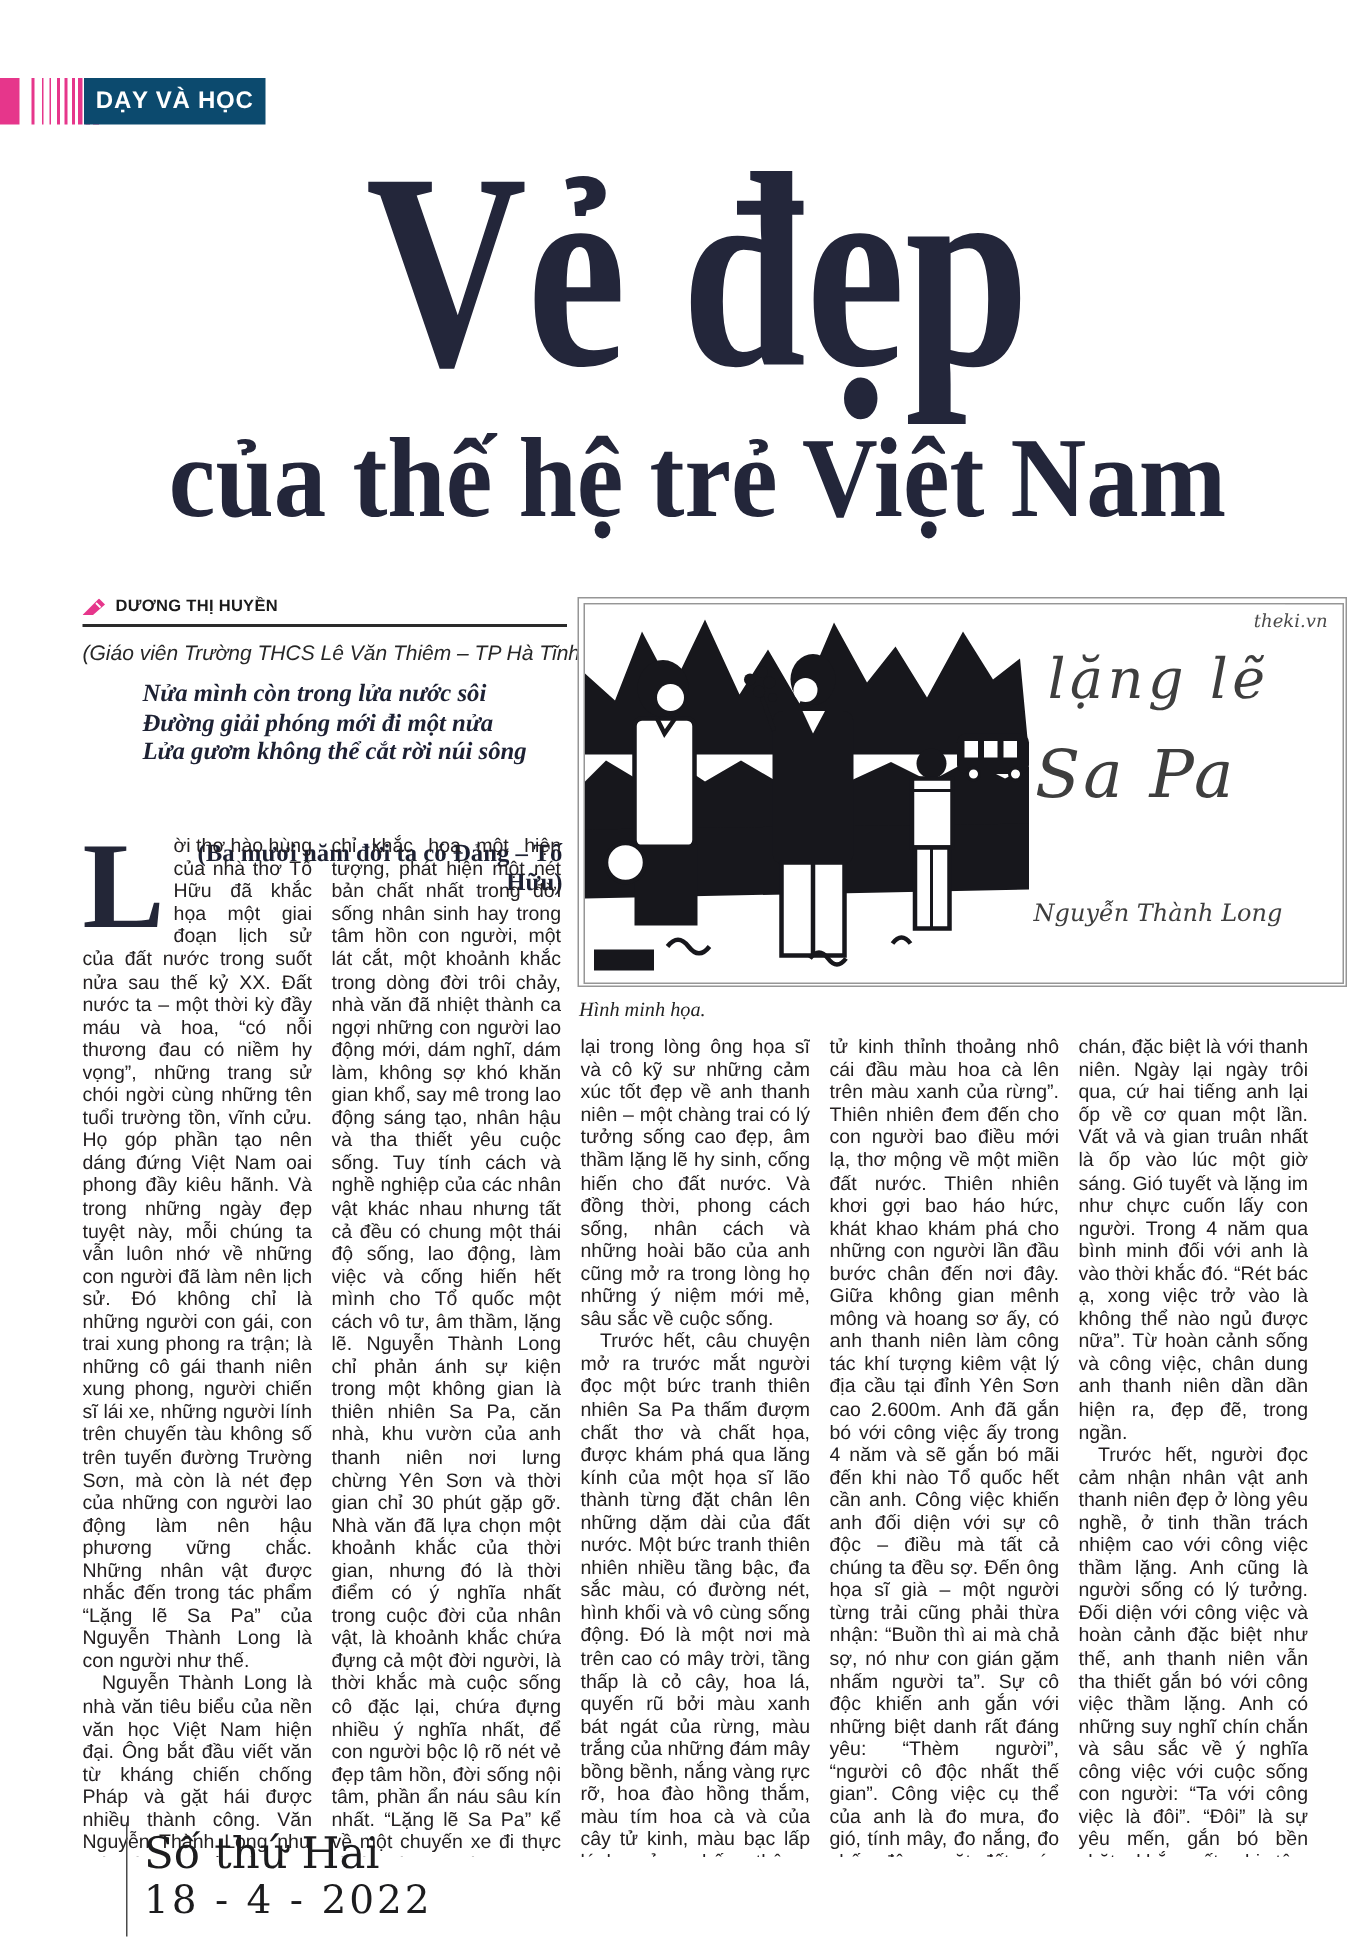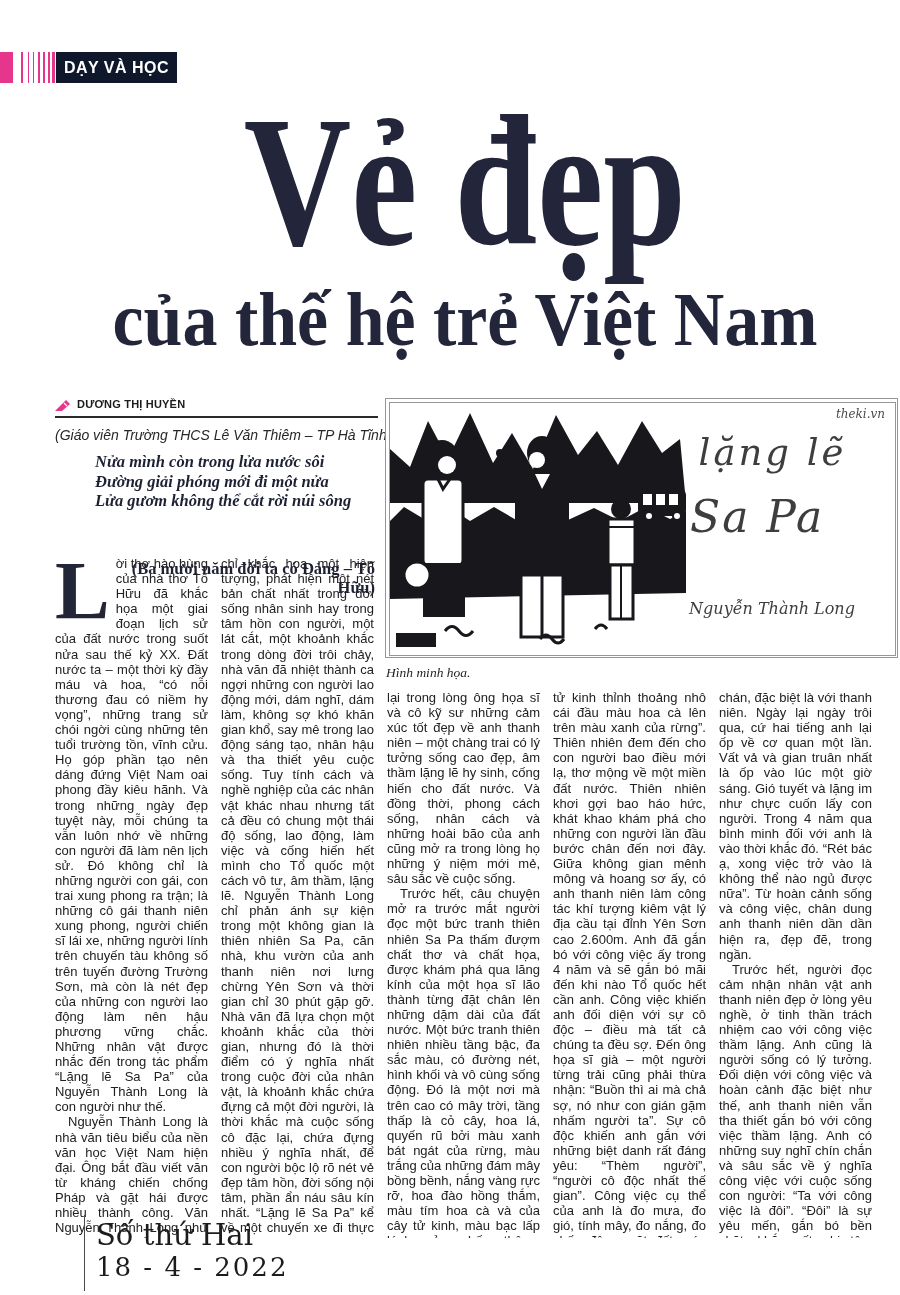--- a/index.html
+++ b/index.html
@@ -13,21 +13,21 @@
   .kick-stripes i{display:block;background:#e6368b;}
   .kick-stripes i:nth-child(1){width:2px;margin-right:5px;}
   .kick-stripes i:nth-child(2){width:1px;margin-right:4px;}
   .kick-stripes i:nth-child(3){width:1px;margin-right:4px;}
   .kick-stripes i:nth-child(4){width:2px;margin-right:3px;}
   .kick-stripes i:nth-child(5){width:2px;margin-right:3px;}
   .kick-stripes i:nth-child(6){width:2px;margin-right:2px;}
   .kick-stripes i:nth-child(7){width:3px;margin-right:2px;}
   .kick-stripes i:nth-child(8){width:3px;margin-right:2px;}
   .kick-stripes i:nth-child(9){width:4px;}
-  .kick-box{position:absolute;left:56px;top:0;width:121px;height:31px;background:#0f172a;
+  .kick-box{position:absolute;left:56px;top:0;width:121px;height:31px;background:#0c4a6e;
             color:#fff;font-weight:bold;font-size:16px;letter-spacing:.5px;
             display:flex;align-items:center;justify-content:center;}
 
   
   .title1{position:absolute;top:84px;left:30px;width:870px;text-align:center;
           font-family:"Liberation Serif",serif;font-weight:bold;font-size:186px;line-height:1.05;
           color:#23263a;transform:scaleX(.80);transform-origin:center;white-space:nowrap;}
   .title2{position:absolute;top:281px;left:30px;width:870px;text-align:center;
           font-family:"Liberation Serif",serif;font-weight:bold;font-size:76px;line-height:1;
           color:#23263a;transform:scaleX(.92);transform-origin:center;white-space:nowrap;}

